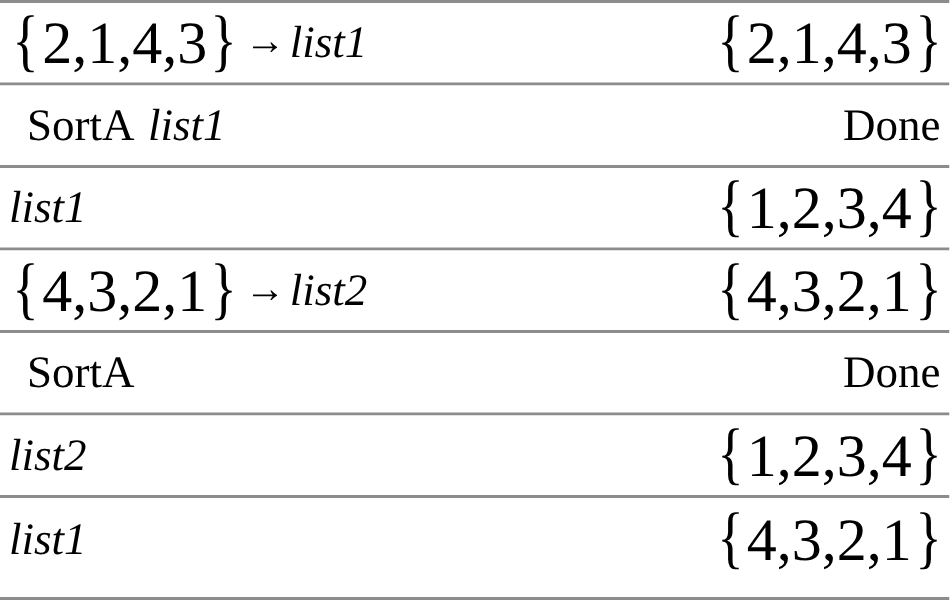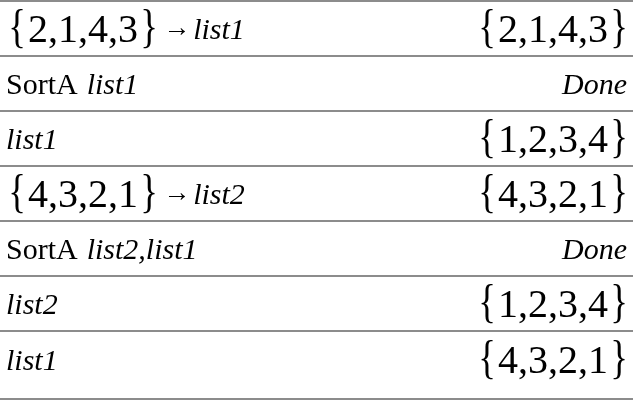--- a/index.html
+++ b/index.html
@@ -89,26 +89,26 @@
   .listnums {
     font-family: "Liberation Serif", "DejaVu Serif", serif;
     font-size: 40px;
     font-style: normal;
     letter-spacing: 0px;
     padding: 0 1px;
   }
   .cmdname {
     font-style: normal;
     padding-right: 9px;
+    margin-left: 12px;
   }
   .args {
     font-style: italic;
   }
   .donetxt {
-    font-style: italic;
     font-size: 30px;
     padding-right: 3px;
   }
   .varname {
     font-style: italic;
     font-size: 30px;
   }
 </style>
 </head>
 <body>
@@ -167,21 +167,20 @@
         <span class="listexpr">
           <span class="brace brace-l">{</span>
           <span class="listnums">4,3,2,1</span>
           <span class="brace brace-r">}</span>
         </span>
       </div>
     </div>
     <div class="history-row">
       <div class="entry-cell">
         <span class="mathtxt cmdname upright">SortA</span>
-        <span class="mathtxt args">list2,list1</span>
       </div>
       <div class="result-cell">
         <span class="mathtxt donetxt">Done</span>
       </div>
     </div>
     <div class="history-row">
       <div class="entry-cell">
         <span class="varname">list2</span>
       </div>
       <div class="result-cell">

